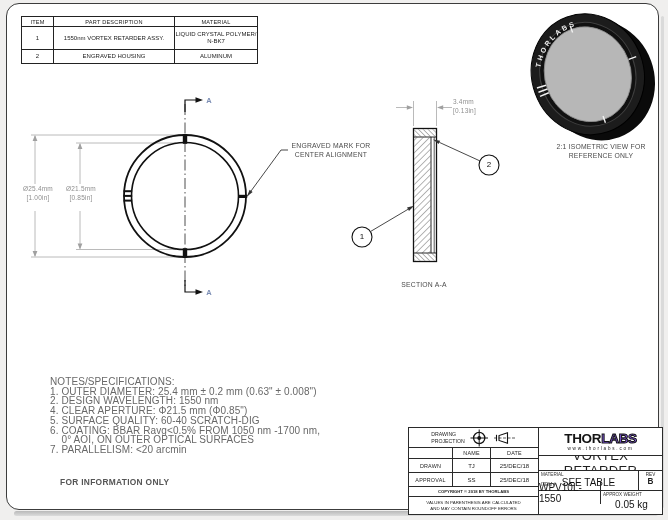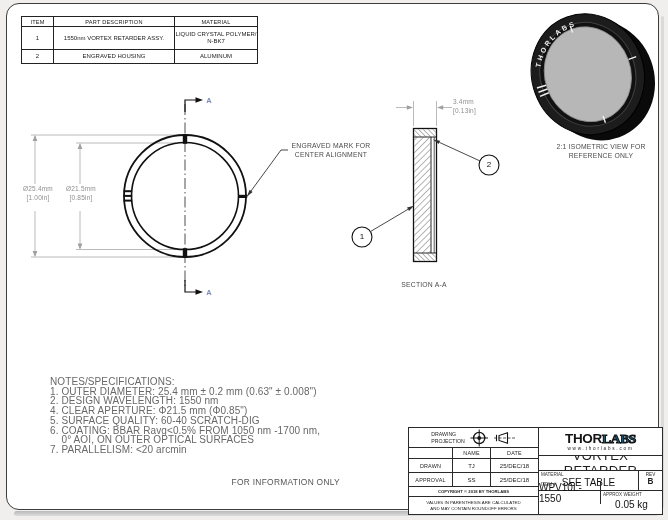--- a/index.html
+++ b/index.html
@@ -10,39 +10,39 @@
   .edge-shadow{position:absolute;left:661px;top:16px;width:3px;height:492px;background:#dadada;border-radius:2px;}
   svg.draw{position:absolute;left:0;top:0;z-index:2;}
   .txt{position:absolute;z-index:3;}
   .dimlbl{font-size:6.5px;line-height:9px;color:#8f8f8f;text-align:center;letter-spacing:.2px;}
   .callout{font-size:6.8px;line-height:9px;color:#4a4a4a;text-align:center;letter-spacing:.2px;}
   .alabel{font-size:7.5px;font-weight:bold;color:#7b8db4;text-align:center;}
   .balloon-num{font-size:8px;color:#111;text-align:center;}
   .caption{font-size:6.8px;line-height:8.8px;color:#4a4a4a;text-align:center;letter-spacing:.2px;}
   .notes{font-size:10px;line-height:9.7px;color:#686868;letter-spacing:.1px;}
   .notes div{white-space:pre;}
-  .disclaimer{font-size:8.4px;line-height:11.5px;color:#555;text-align:right;letter-spacing:.3px;}
+  .disclaimer{font-size:8.4px;line-height:11.5px;color:#555;text-align:left;letter-spacing:.3px;font-weight:bold;}
   
   .bom{position:absolute;left:21px;top:16px;z-index:3;border:1.2px solid #222;display:grid;grid-template-columns:32px 121px 82px;grid-template-rows:10px 23px 13px;background:#fff;}
   .bom>div{border-right:1px solid #222;border-bottom:1px solid #222;display:flex;align-items:center;justify-content:center;text-align:center;color:#222;}
   .bom>div:nth-child(3n){border-right:none;}
   .bom>div:nth-child(n+7){border-bottom:none;}
   .bom .hd{font-size:5.6px;letter-spacing:.2px;}
   .bom .cl{font-size:6px;line-height:1.15;white-space:pre-line;}
   
   .tb{position:absolute;left:408px;top:427px;width:253px;height:86px;z-index:3;border:1.3px solid #2a2a2a;box-sizing:content-box;background:#fff;}
   .tb .cell{position:absolute;box-sizing:border-box;display:flex;align-items:center;justify-content:center;color:#1f1f1f;overflow:hidden;}
   .br{border-right:1px solid #2a2a2a;} .bb{border-bottom:1px solid #2a2a2a;}
   .lbl{font-size:5.4px;letter-spacing:.2px;} .val{font-size:6px;} 
   .tiny{font-size:4.6px;letter-spacing:.1px;}
   .proj-label{font-size:5.2px;line-height:1.2;white-space:pre-line;text-align:left;}
   .logo-wrap{display:flex;flex-direction:column;align-items:center;justify-content:center;}
   .logo{font-size:13.5px;font-weight:800;letter-spacing:-.3px;line-height:13px;}
   .logo .thor{color:#141414;}
-  .logo .labs{color:#0369a1;font-family:Liberation Serif, serif;-webkit-text-stroke:1.1px #141414;}
+  .logo .labs{color:#8b5cf6;-webkit-text-stroke:1.1px #141414;}
   .website{font-size:4.6px;letter-spacing:1.8px;color:#222;margin-top:1px;}
   .prod-title{font-size:13px;letter-spacing:.4px;color:#1a1a1a;text-align:center;}
   .field-label{position:absolute;left:2px;top:1px;font-size:4.6px;color:#333;}
   .big-val{font-size:10px;color:#111;padding-top:4px;}
   .copyright{font-size:4.2px;font-weight:700;color:#222;}
   .values-note{font-size:4.4px;line-height:1.35;color:#2e2e2e;text-align:center;white-space:pre-line;}
 </style>
 </head>
 <body>
 

